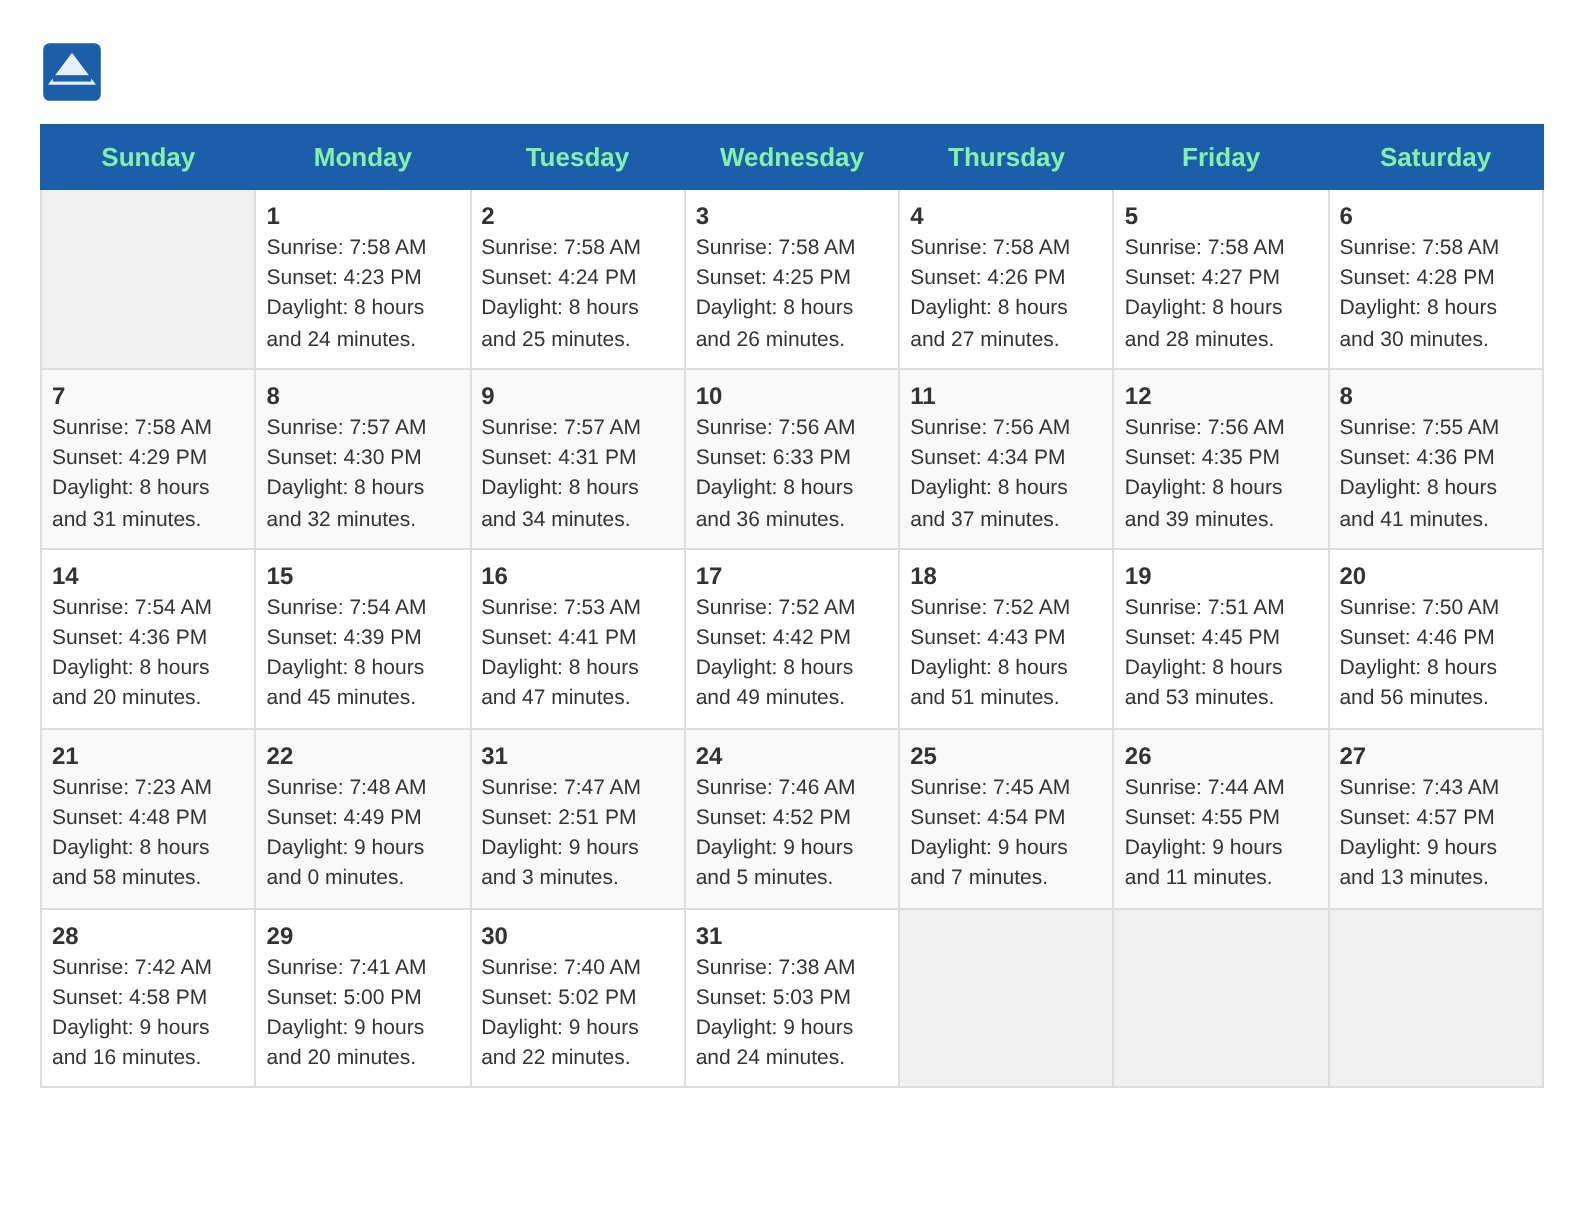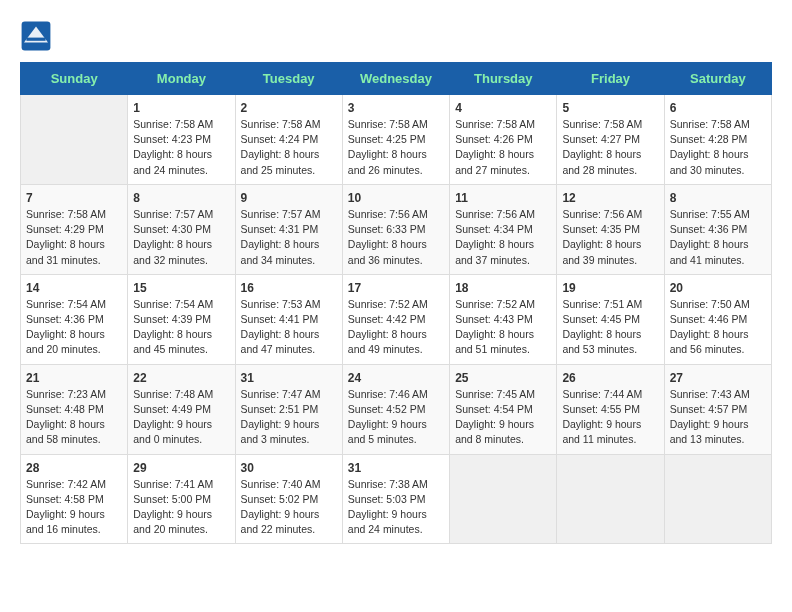--- a/index.html
+++ b/index.html
@@ -322,21 +322,21 @@
           <span>Sunrise: 7:46 AM</span><br>
           <span>Sunset: 4:52 PM</span><br>
           <span>Daylight: 9 hours and 5 minutes.</span>
         </div>
         </td>
         <td>
           <span class="day-number">25</span>
         <div class="day-info">
           <span>Sunrise: 7:45 AM</span><br>
           <span>Sunset: 4:54 PM</span><br>
-          <span>Daylight: 9 hours and 8 minutes.</span>
+          <span>Daylight: 9 hours and 7 minutes.</span>
         </div>
         </td>
         <td>
           <span class="day-number">26</span>
         <div class="day-info">
           <span>Sunrise: 7:44 AM</span><br>
           <span>Sunset: 4:55 PM</span><br>
           <span>Daylight: 9 hours and 11 minutes.</span>
         </div>
         </td>

